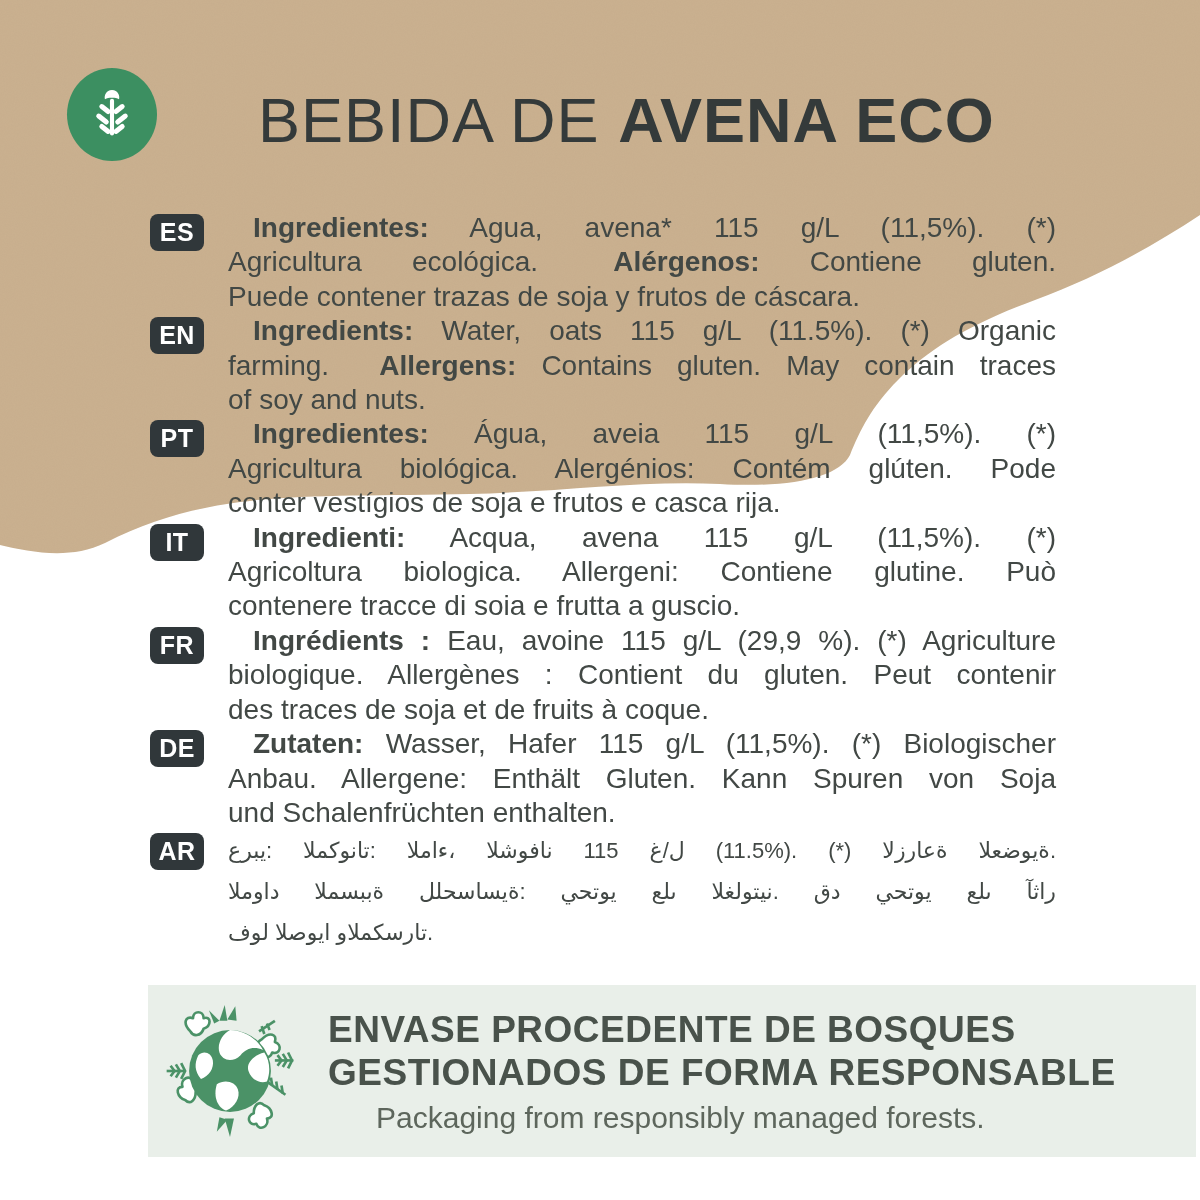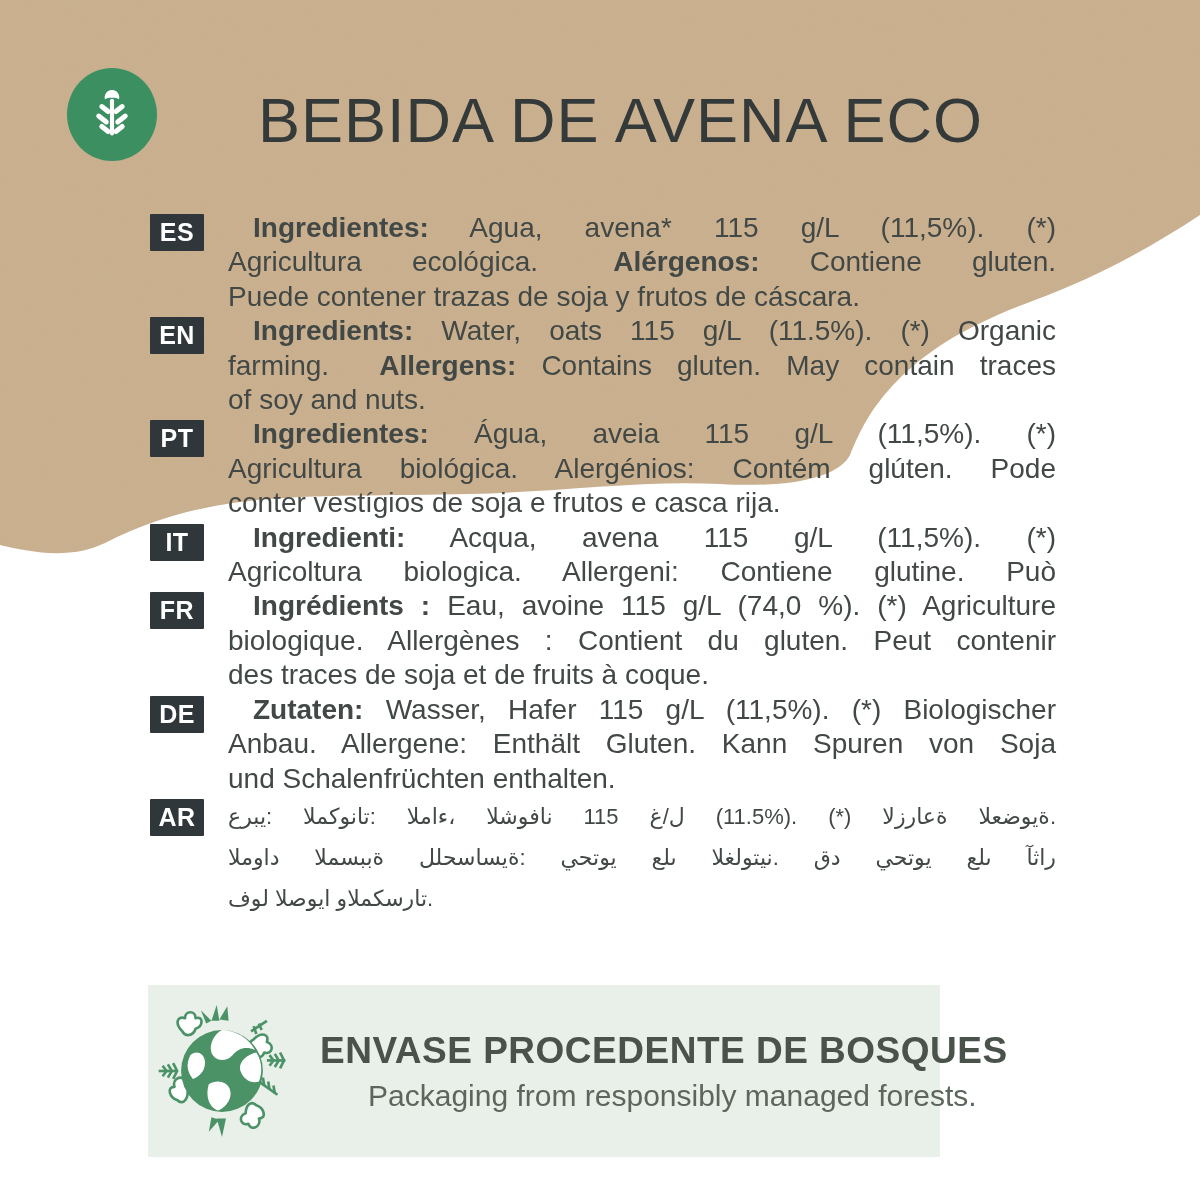--- a/index.html
+++ b/index.html
@@ -15,43 +15,43 @@
   .logo{
     position:absolute;left:67px;top:68px;width:90px;height:93px;border-radius:50%;
     background:#3c8f61;display:flex;align-items:center;justify-content:center;
   }
   .logo svg{width:44px;height:52px;display:block;}
   
   .title{
     position:absolute;left:258px;top:84px;margin:0;
     font-size:63px;font-weight:400;letter-spacing:1px;color:#343a3a;white-space:nowrap;
   }
-  .title .tb{font-weight:400;}
+  .title .tb{font-weight:700;}
   
   .paras{position:absolute;left:150px;top:211px;width:910px;}
   .para{display:flex;align-items:flex-start;}
   .badge{
-    flex:0 0 54px;width:54px;height:37px;margin:3px 24px 0 0;border-radius:1px;
+    flex:0 0 54px;width:54px;height:37px;margin:3px 24px 0 0;border-radius:8px;
     background:#30373a;color:#ffffff;font-size:25px;font-weight:700;
     display:flex;align-items:center;justify-content:center;letter-spacing:.5px;
   }
   .ptext{width:828px;font-size:28px;line-height:34.4px;color:#424845;}
   .tline{text-align:justify;}
   .tline.jl{text-align-last:justify;}
   .tline .b{font-weight:700;margin-left:25px;}
   
   .para.ar .badge{}
   .para.ar .ptext{font-size:22px;line-height:41px;}
   .para.ar .tline,.para.ar .tline span{
     direction:ltr;unicode-bidi:bidi-override;letter-spacing:.5px;
   }
   
   .fcard{
-    position:absolute;left:148px;top:985px;width:792px;height:172px;
-    background:#e9efe9;display:flex;align-items:center;box-sizing:border-box;padding-left:8px;
+    position:absolute;left:148px;top:985px;width:1048px;height:172px;
+    background:#e9efe9;display:flex;align-items:center;box-sizing:border-box;padding-left:16px;
   }
   .fcard .globe{width:132px;height:138px;flex:0 0 132px;display:block;}
   .ftext{margin-left:32px;}
   .ftitle{font-size:37px;font-weight:700;color:#49524b;line-height:43px;letter-spacing:.5px;white-space:nowrap;}
   .fsub{font-size:30px;font-weight:400;color:#5d665c;margin-top:7px;white-space:nowrap;margin-left:48px;}
 </style>
 </head>
 <body>
 
 <svg class="blob-svg" viewBox="0 0 1200 700" aria-hidden="true">
@@ -128,26 +128,27 @@
         <div class="tline jl"><span class="b">Ingredientes:</span><span> Água, aveia 115 g/L (11,5%). (*)</span></div>
         <div class="tline jl"><span>Agricultura biológica. Alergénios: Contém glúten. Pode</span></div>
         <div class="tline"><span>conter vestígios de soja e frutos e casca rija.</span></div>
       </div>
   </section>
   <section class="para">
     <span class="badge">IT</span>
     <div class="ptext">
         <div class="tline jl"><span class="b">Ingredienti:</span><span> Acqua, avena 115 g/L (11,5%). (*)</span></div>
         <div class="tline jl"><span>Agricoltura biologica. Allergeni: Contiene glutine. Può</span></div>
+        <div class="tline"><span>contenere tracce di soia e frutta a guscio.</span></div>
       </div>
   </section>
   <section class="para">
     <span class="badge">FR</span>
     <div class="ptext">
-        <div class="tline jl"><span class="b">Ingrédients :</span><span> Eau, avoine 115 g/L (74,0 %). (*) Agriculture</span></div>
+        <div class="tline jl"><span class="b">Ingrédients :</span><span> Eau, avoine 115 g/L (29,9 %). (*) Agriculture</span></div>
         <div class="tline jl"><span>biologique. Allergènes : Contient du gluten. Peut contenir</span></div>
         <div class="tline"><span>des traces de soja et de fruits à coque.</span></div>
       </div>
   </section>
   <section class="para">
     <span class="badge">DE</span>
     <div class="ptext">
         <div class="tline jl"><span class="b">Zutaten:</span><span> Wasser, Hafer 115 g/L (11,5%). (*) Biologischer</span></div>
         <div class="tline jl"><span>Anbau. Allergene: Enthält Gluten. Kann Spuren von Soja</span></div>
         <div class="tline"><span>und Schalenfrüchten enthalten.</span></div>
@@ -203,15 +204,16 @@
     <circle cx="50" cy="52" r="31" fill="#4b9267"></circle>
     <g fill="#ffffff">
       <path d="M50,21 C60,21 70,27 75,36 C68,33 62,35 58,40 C52,46 44,44 42,38 C40,32 44,24 50,21 Z"></path>
       <path d="M76,38 C80,44 81,52 78,60 C72,62 66,58 64,52 C62,46 68,40 76,38 Z"></path>
       <path d="M26,40 C30,36 36,38 37,44 C38,50 34,56 28,58 C23,52 23,46 26,40 Z"></path>
       <path d="M40,62 C46,58 54,60 56,66 C58,72 54,79 47,82 C41,80 37,72 40,62 Z"></path>
     </g>
   </svg>
   <div class="ftext">
     <div class="ftitle">ENVASE PROCEDENTE DE BOSQUES</div>
+    <div class="ftitle">GESTIONADOS DE FORMA RESPONSABLE</div>
     <div class="fsub">Packaging from responsibly managed forests.</div>
   </div>
 </footer>
 
 </body></html>

